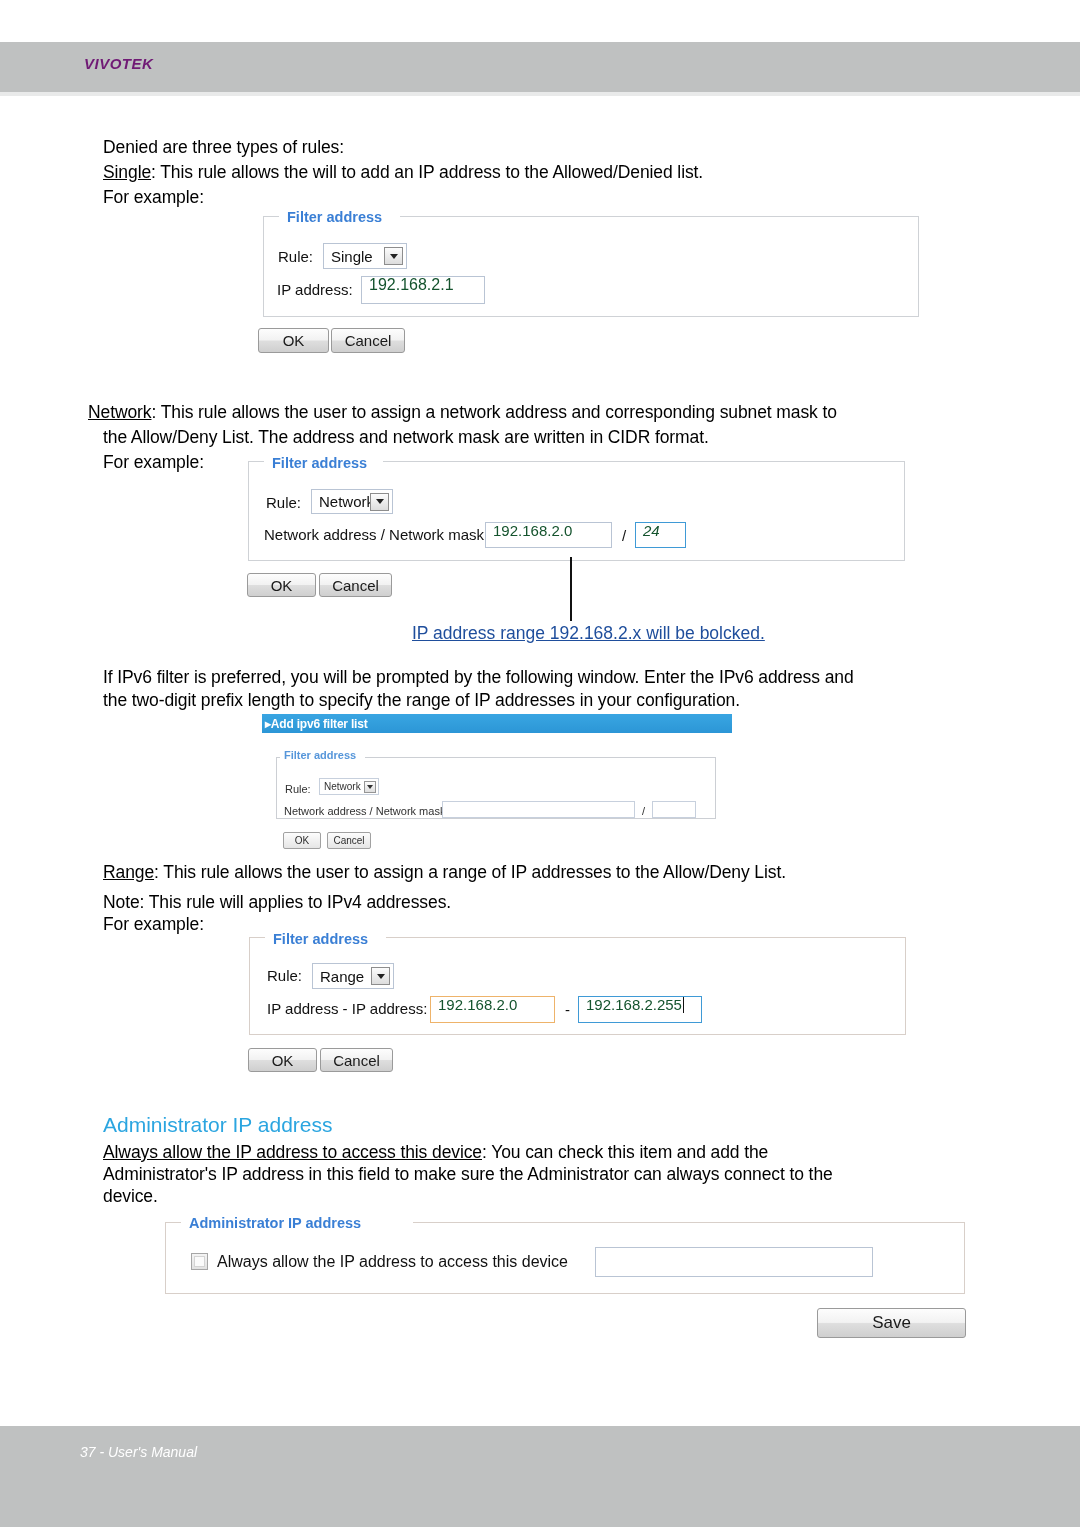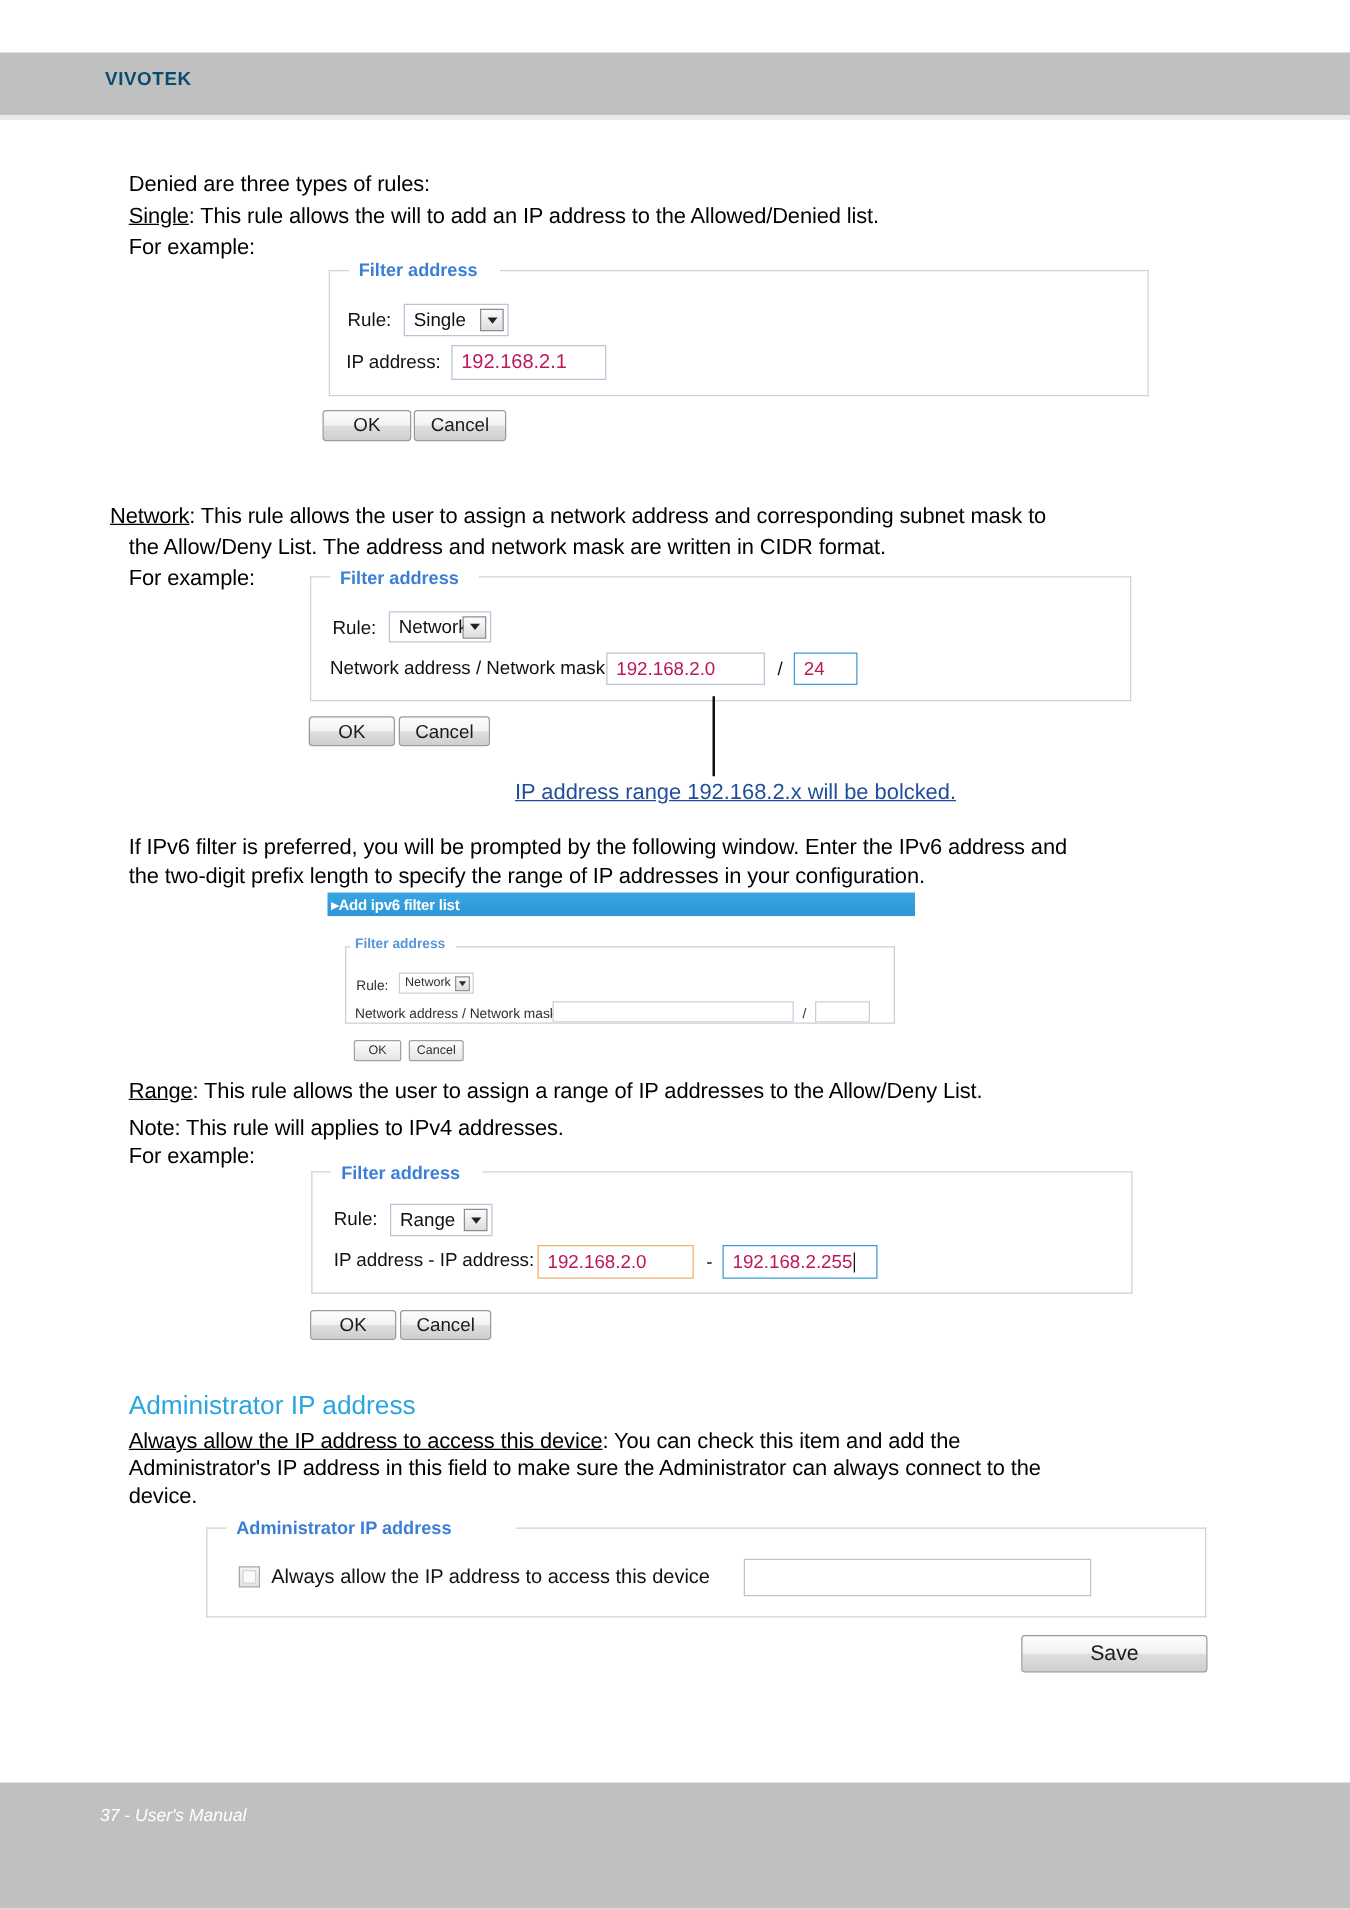--- a/index.html
+++ b/index.html
@@ -18,21 +18,22 @@
   
   .page-header {
     position: absolute;
     left: 0; top: 42px;
     width: 1080px; height: 50px;
     background: #bfc1c1;
   }
   .page-header .brand {
     position: absolute;
     left: 84px; top: 13px;
-    color: #0c4a6e;
+    color: #701a75;
+    font-style: italic;
     font-weight: bold;
     font-size: 15px;
     letter-spacing: 0.5px;
   }
   .header-rule {
     position: absolute;
     left: 0; top: 92px;
     width: 1080px; height: 4px;
     background: #e9eaea;
   }
@@ -111,25 +112,25 @@
     font-size: 15px;
     color: #111;
     white-space: nowrap;
   }
   .text-input {
     position: absolute;
     box-sizing: border-box;
     border: 1px solid #b9c4d4;
     background: #ffffff;
     font-size: 15px;
-    color: #be185d;
+    color: #14532d;
     padding: 0 7px;
     line-height: 1;
     display: flex;
-    align-items: center;
+    align-items: flex-start;
     white-space: nowrap;
   }
   .text-input.focus { border: 1px solid #3f9ad6; }
   .text-input.warn  { border: 1px solid #eeb36a; }
   .caret {
     display: inline-block;
     width: 1px;
     height: 16px;
     background: #111;
     margin-left: 1px;
@@ -354,21 +355,21 @@
   <span class="sel-arrow">
       <i></i>
     </span>
 </div>
 
 <div class="field-label" style="left:264px; top:526px;">Network address / Network mask:</div>
 <div class="text-input" style="left:485px; top:522px; width:127px; height:26px;">
   <span>192.168.2.0</span>
 </div>
 <div class="field-label" style="left:622px; top:527px;">/</div>
-<div class="text-input focus" style="left:635px; top:522px; width:51px; height:26px;">
+<div class="text-input focus" style="left:635px; top:522px; width:51px; height:26px;font-style:italic;">
   <span>24</span>
 </div>
 
 <div class="btn" style="left:247px; top:573px; width:69px; height:24px;">
     <span>OK</span>
   </div>
 <div class="btn" style="left:319px; top:573px; width:73px; height:24px;">
     <span>Cancel</span>
   </div>
 

